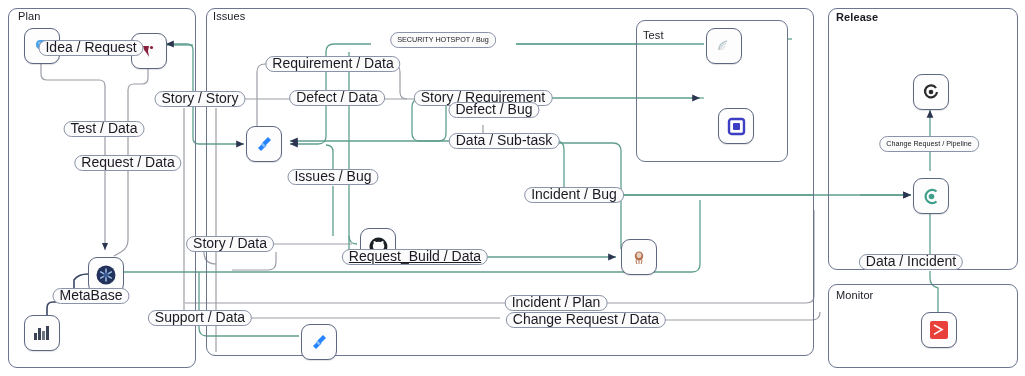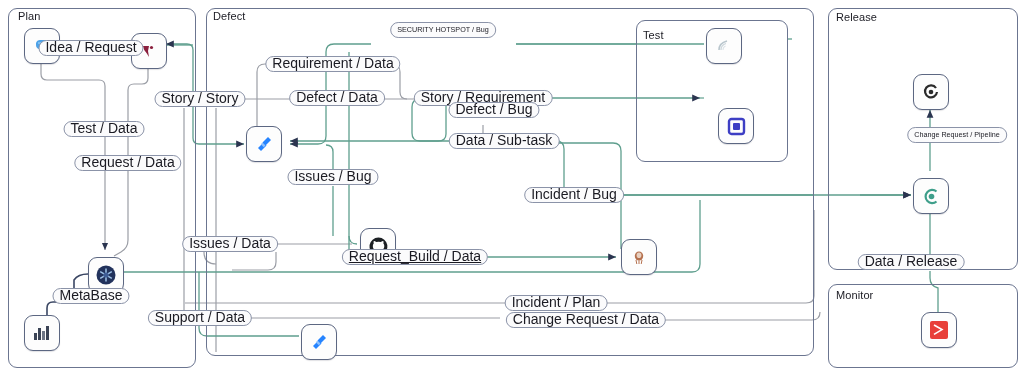--- a/index.html
+++ b/index.html
@@ -142,27 +142,27 @@
     <g fill="none" stroke-width="1.2" stroke="#5f9f8e">
       <path d="M700,98 L704,98" stroke="#5f9f8e"></path>
       <path d="M636,44 L516,44" stroke="#5f9f8e"></path>
     </g>
   </svg>
 
   <div class="lane" style="left:8px;top:8px;width:186px;height:358px;"></div>
   <div class="lane-title" style="left:18px;top:10px;">Plan</div>
 
   <div class="lane" style="left:206px;top:8px;width:606px;height:346px;"></div>
-  <div class="lane-title" style="left:213px;top:10px;">Defect</div>
+  <div class="lane-title" style="left:213px;top:10px;">Issues</div>
 
   <div class="lane" style="left:636px;top:20px;width:150px;height:140px;"></div>
   <div class="lane-title" style="left:643px;top:29px;">Test</div>
 
   <div class="lane" style="left:828px;top:8px;width:188px;height:260px;"></div>
-  <div class="lane-title" style="left:836px;top:11px;">Release</div>
+  <div class="lane-title" style="left:836px;top:11px;font-weight:bold;">Release</div>
 
   <div class="lane" style="left:828px;top:284px;width:188px;height:82px;"></div>
   <div class="lane-title" style="left:836px;top:289px;">Monitor</div>
 
   <div class="node" style="left:24px;top:28px;">
     <span>
       <svg width="20" height="20" viewBox="0 0 20 20">
         <path d="M4 7 Q5 4 8 4 L14 4 Q17 4 17 7 Q17 9 15 9.5 L12 13 L7 13 Q4 12 4 9 Z" fill="#4da2e8"></path>
         <path d="M6 6 L13 6 L13 8 L6 8 Z" fill="#7cc0f2"></path>
       </svg>
@@ -280,30 +280,30 @@
         <rect x="1" y="1" width="18" height="18" rx="2" fill="#e8403a"></rect>
         <path d="M5 5 L13 9.6 L5 14.4" stroke="#ffffff" stroke-width="1.6" fill="none"></path>
       </svg>
     </span>
   </div>
 
   <div class="elabel" style="left:91px;top:48px;">Idea / Request</div>
   <div class="elabel" style="left:104px;top:129px;">Test / Data</div>
   <div class="elabel" style="left:128px;top:163px;">Request / Data</div>
   <div class="elabel" style="left:63px;top:296px;margin-left:28px;">MetaBase</div>
-  <div class="elabel tiny" style="left:443px;top:30px;">SECURITY HOTSPOT / Bug</div>
+  <div class="elabel tiny" style="left:443px;top:40px;">SECURITY HOTSPOT / Bug</div>
   <div class="elabel" style="left:333px;top:64px;">Requirement / Data</div>
   <div class="elabel" style="left:200px;top:99px;">Story / Story</div>
   <div class="elabel" style="left:337px;top:98px;">Defect / Data</div>
   <div class="elabel" style="left:483px;top:98px;">Story / Requirement</div>
   <div class="elabel" style="left:494px;top:110px;">Defect / Bug</div>
   <div class="elabel" style="left:504px;top:141px;">Data / Sub-task</div>
   <div class="elabel" style="left:333px;top:177px;">Issues / Bug</div>
   <div class="elabel" style="left:574px;top:195px;">Incident / Bug</div>
-  <div class="elabel" style="left:230px;top:244px;">Issues / Data</div>
+  <div class="elabel" style="left:230px;top:244px;">Story / Data</div>
   <div class="elabel" style="left:415px;top:257px;text-decoration:underline;">Request_Build / Data</div>
   <div class="elabel" style="left:556px;top:303px;">Incident / Plan</div>
   <div class="elabel" style="left:200px;top:318px;">Support / Data</div>
   <div class="elabel" style="left:586px;top:320px;">Change Request / Data</div>
-  <div class="elabel tiny" style="left:929px;top:135px;margin-left:28px;">Change Request / Pipeline</div>
-  <div class="elabel" style="left:911px;top:262px;">Data / Release</div>
+  <div class="elabel tiny" style="left:929px;top:144px;">Change Request / Pipeline</div>
+  <div class="elabel" style="left:911px;top:262px;">Data / Incident</div>
 
 </div>
 
 </body></html>

